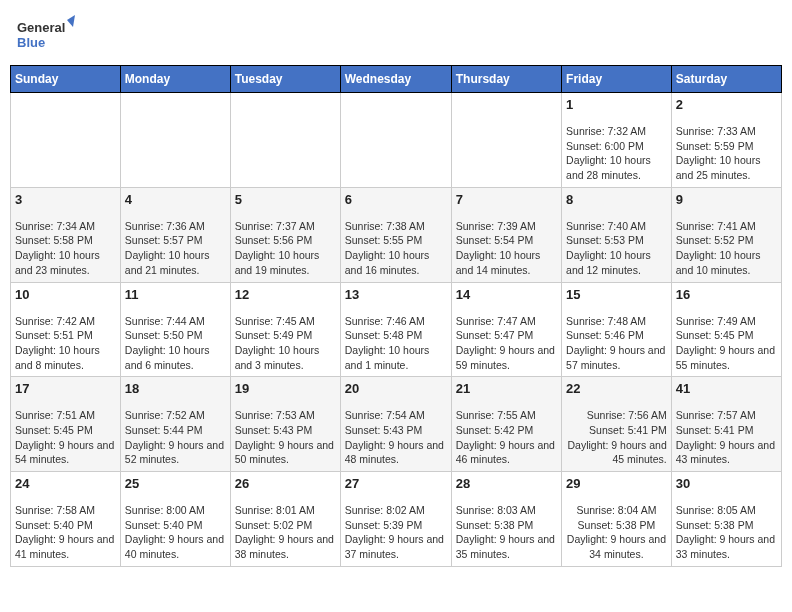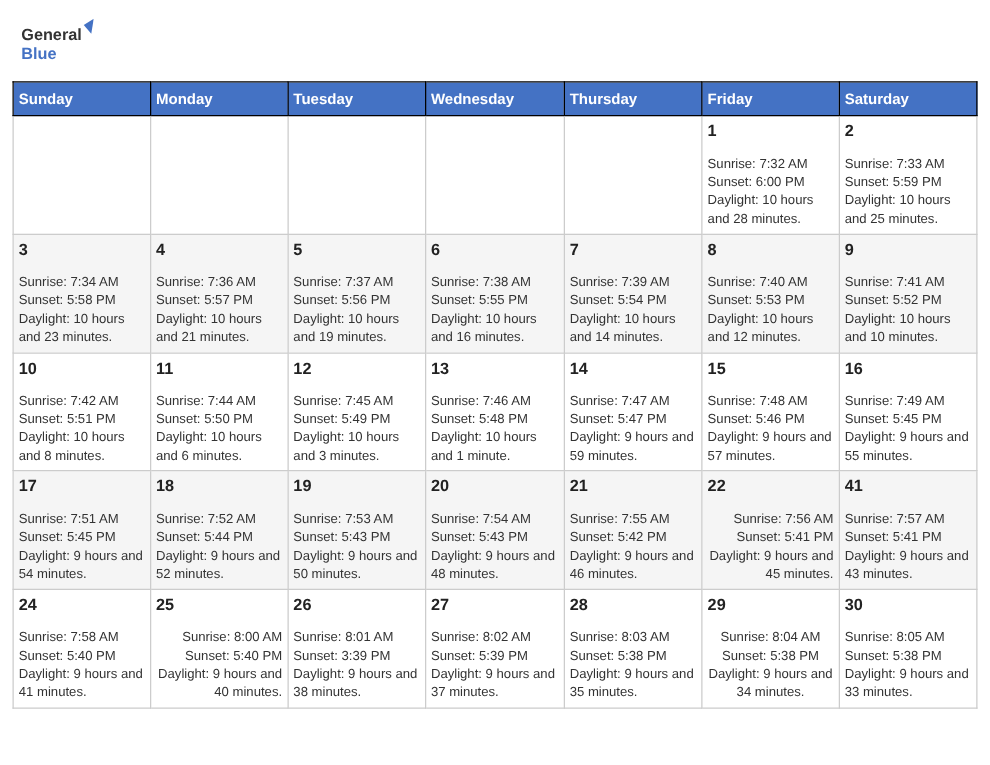--- a/index.html
+++ b/index.html
@@ -261,28 +261,28 @@
       </tr>
       <tr>
         <td>
           <span class="day-num">24</span>
           <div class="day-info" style="white-space: pre-line;">Sunrise: 7:58 AM
 Sunset: 5:40 PM
 Daylight: 9 hours and 41 minutes.</div>
         </td>
         <td>
           <span class="day-num">25</span>
-          <div class="day-info" style="white-space: pre-line; text-align: right;">Sunrise: 8:00 AM
+          <div class="day-info" style="white-space: pre-line;">Sunrise: 8:00 AM
 Sunset: 5:40 PM
 Daylight: 9 hours and 40 minutes.</div>
         </td>
         <td>
           <span class="day-num">26</span>
           <div class="day-info" style="white-space: pre-line;">Sunrise: 8:01 AM
-Sunset: 3:39 PM
+Sunset: 5:02 PM
 Daylight: 9 hours and 38 minutes.</div>
         </td>
         <td>
           <span class="day-num">27</span>
           <div class="day-info" style="white-space: pre-line;">Sunrise: 8:02 AM
 Sunset: 5:39 PM
 Daylight: 9 hours and 37 minutes.</div>
         </td>
         <td>
           <span class="day-num">28</span>

